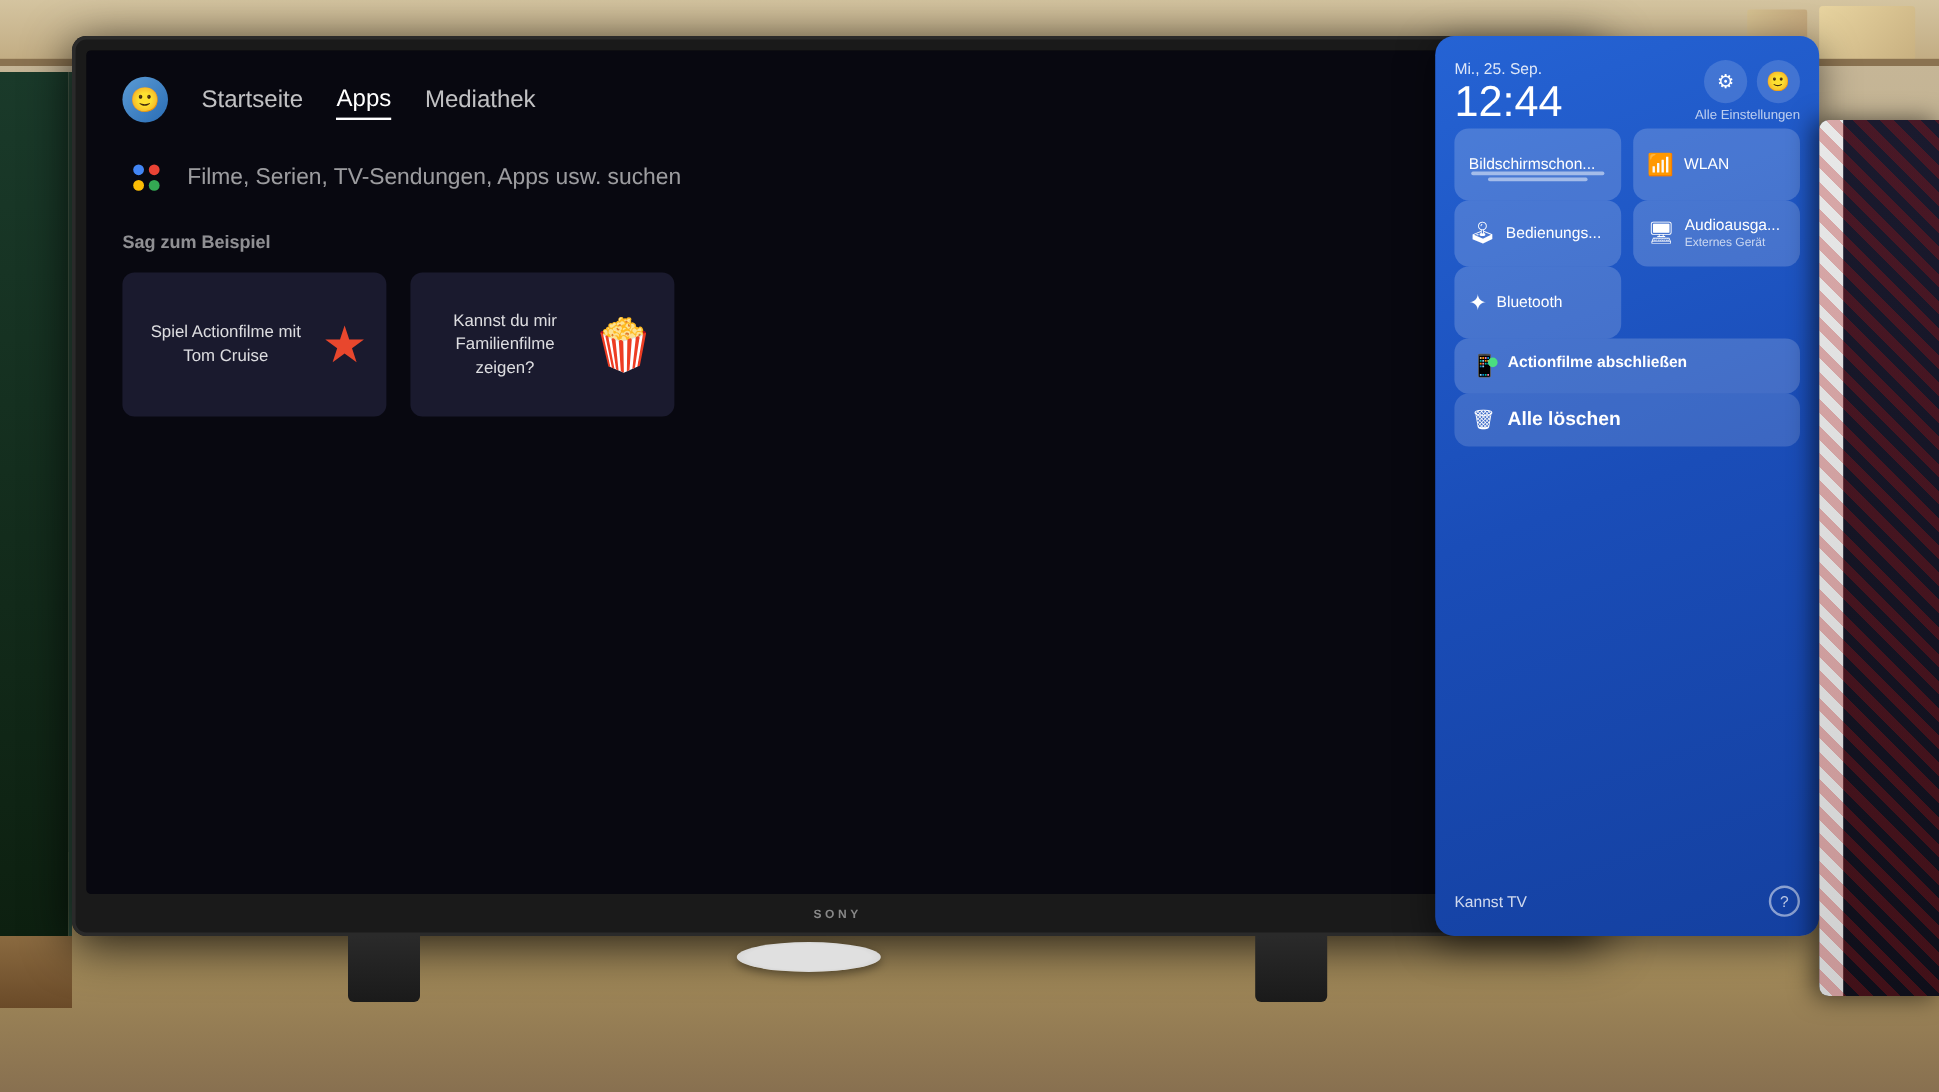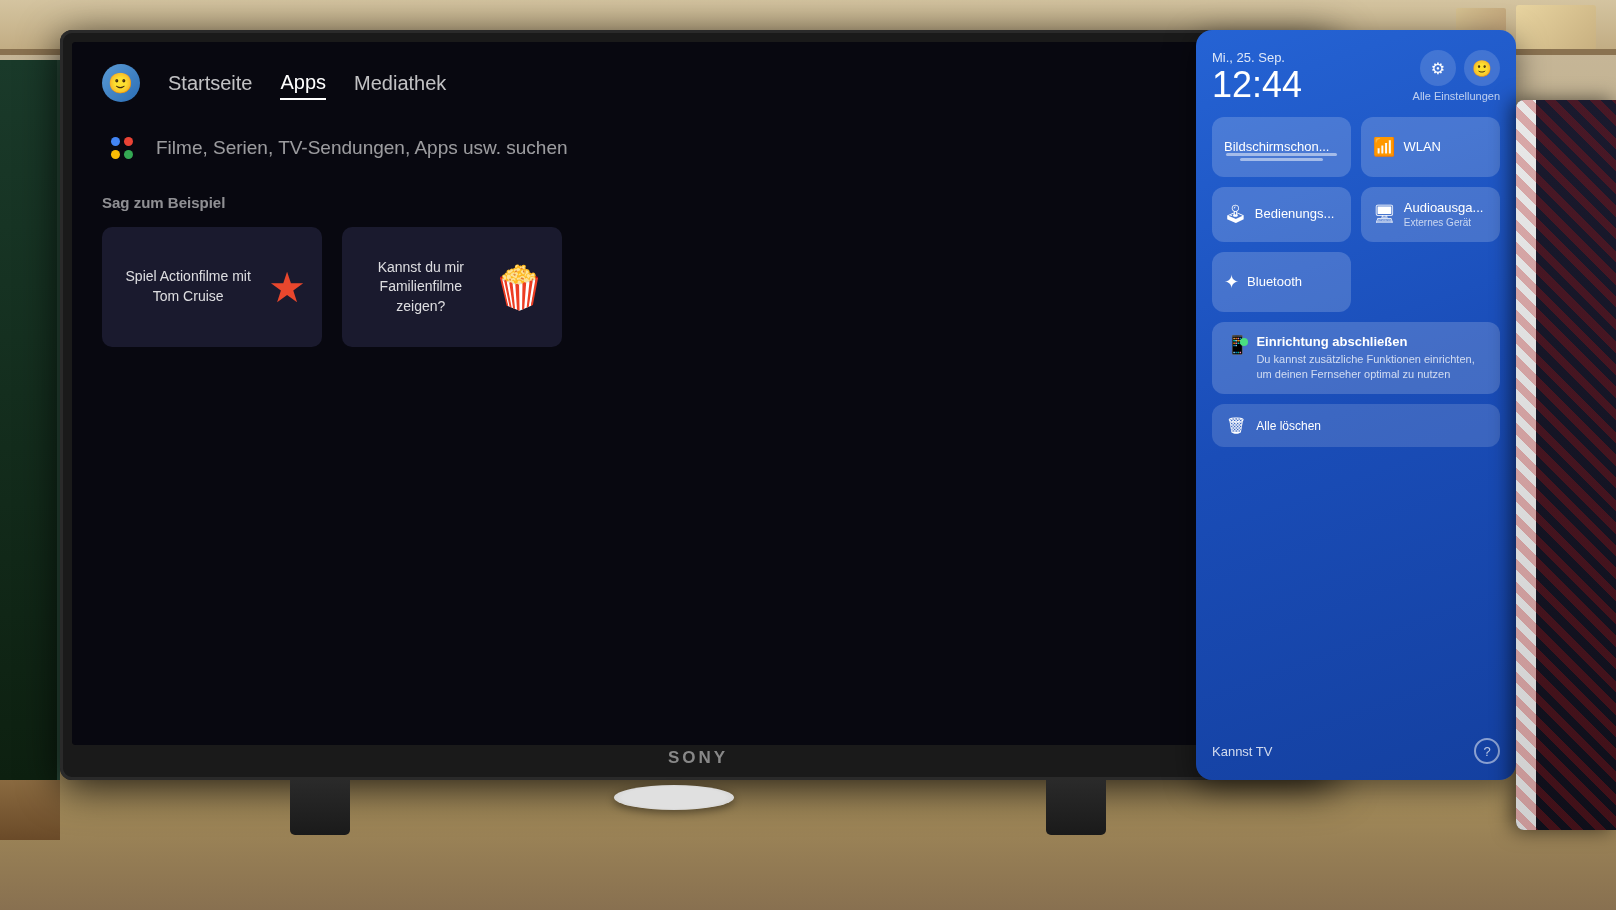--- a/index.html
+++ b/index.html
@@ -92,21 +92,21 @@
       overflow: hidden;
     }
 
     
     .tv-brand {
       position: absolute;
       bottom: 12px;
       left: 50%;
       transform: translateX(-50%);
       color: #888;
-      font-size: 17px;
+      font-size: 10px;
       font-weight: 600;
       letter-spacing: 3px;
     }
 
     
     .tv-leg-left, .tv-leg-right {
       position: absolute;
       bottom: -55px;
       width: 60px;
       height: 55px;
@@ -133,21 +133,20 @@
       position: absolute;
       top: 30px;
       right: 100px;
       width: 320px;
       bottom: 130px;
       background: linear-gradient(160deg, #2563d4 0%, #1a4db8 50%, #1440a0 100%);
       border-radius: 16px;
       padding: 20px 16px 16px;
       display: flex;
       flex-direction: column;
-      gap: 10px;
       box-shadow: 0 8px 30px rgba(0,0,0,0.5);
     }
 
     
     .panel-header {
       display: flex;
       justify-content: space-between;
       align-items: flex-start;
       margin-bottom: 2px;
     }
@@ -294,21 +293,21 @@
       background: rgba(255,255,255,0.15);
       border-radius: 12px;
       padding: 12px 14px;
       color: #fff;
       cursor: pointer;
       display: flex;
       align-items: center;
       gap: 10px;
     }
     .tile-alle-loeschen-icon { font-size: 16px; }
-    .tile-alle-loeschen-label { font-size: 12px; font-weight: 400; }
+    .tile-alle-loeschen-label { font-size: 16px; font-weight: 700; }
 
     
     .panel-footer {
       display: flex;
       justify-content: space-between;
       align-items: center;
       margin-top: auto;
       padding-top: 6px;
     }
     .panel-footer-label {
@@ -629,22 +628,21 @@
     </div>
   </div>
 
   <div class="tile-einrichtung">
     <div style="display:flex;align-items:flex-start;gap:8px;flex:1;">
       <div style="position:relative;flex-shrink:0;">
         <div class="einrichtung-icon">📱</div>
         <div class="einrichtung-dot" style="position:absolute;top:0;right:0;width:8px;height:8px;"></div>
       </div>
       <div class="einrichtung-text">
-        <div class="einrichtung-title">Einrichtung abschließen</div>
-        <div class="einrichtung-desc">Du kannst zusätzliche Funktionen einrichten, um deinen Fernseher optimal zu nutzen</div>
+        <div class="einrichtung-title">Actionfilme abschließen</div>
       </div>
     </div>
   </div>
 
   <div class="tile-alle-loeschen">
     <div class="tile-alle-loeschen-icon">🗑</div>
     <div class="tile-alle-loeschen-label">Alle löschen</div>
   </div>
 
   <div class="panel-footer">

